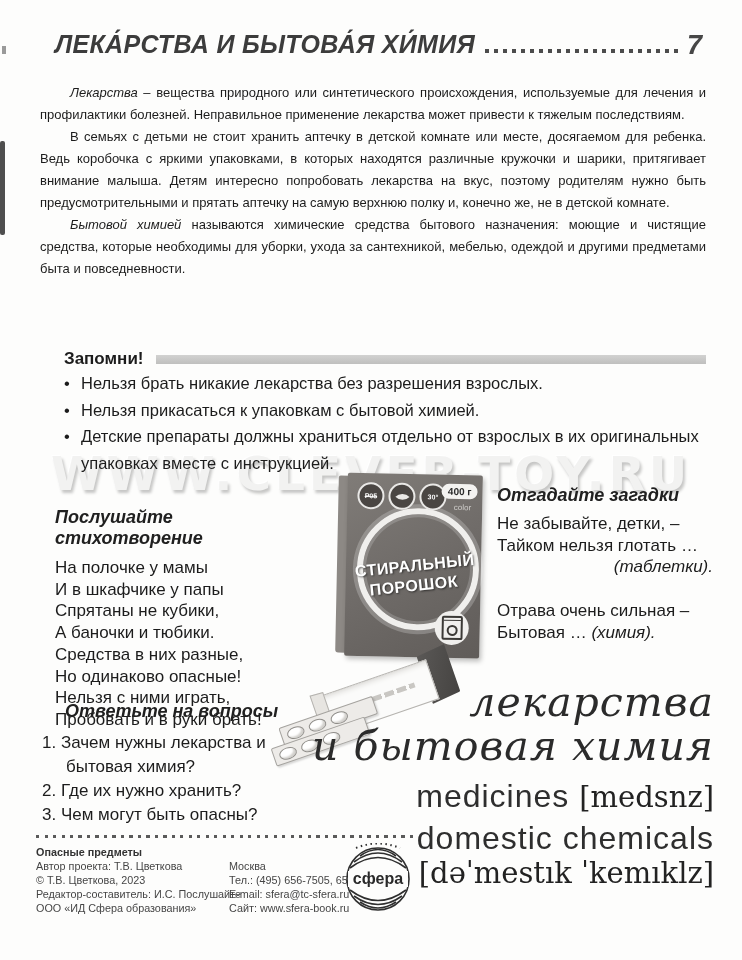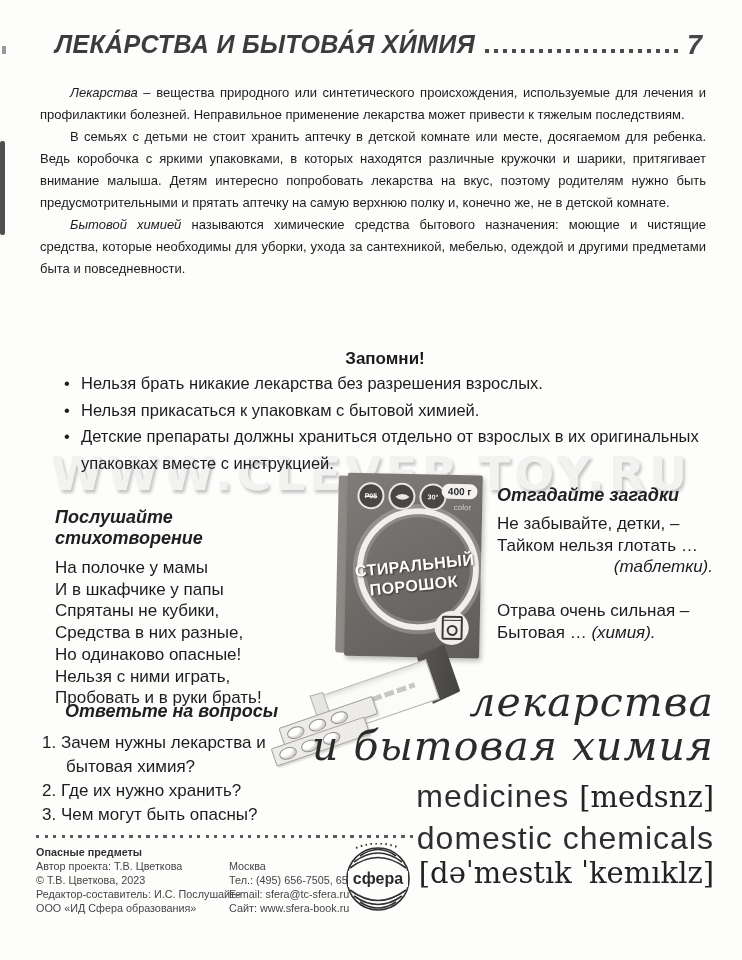--- a/index.html
+++ b/index.html
@@ -12,21 +12,21 @@
   .header { position:absolute; left:55px; top:30px; right:40px; display:flex; align-items:flex-end; }
   .title { font-style:italic; font-weight:bold; font-size:25px; letter-spacing:.3px; color:#3c3c3c; white-space:nowrap; }
   .leader { flex:1; height:4px; margin:0 6px 6px 10px;
     background:repeating-linear-gradient(90deg,#4c4c4c 0 4px, transparent 4px 9px); }
   .pagenum { font-style:italic; font-weight:bold; font-size:27px; color:#474747; margin-bottom:-2px; }
   
   .bodytext { position:absolute; left:40px; top:82px; width:666px; font-size:13px; line-height:22px; text-align:justify; }
   .bodytext p { margin:0; text-indent:30px; }
   .lead-italic { font-style:italic; }
   
-  .remember-head { position:absolute; left:64px; top:349px; width:642px; display:flex; align-items:center;flex-direction:column; }
+  .remember-head { position:absolute; left:64px; top:349px; width:642px; display:flex; align-items:center; }
   .remember-label { font-weight:bold; font-size:17px; white-space:nowrap; }
   .gray-bar { flex:1; height:9px; margin-left:12px; background:linear-gradient(#d2d2d1,#bfbfbe); }
   .bullets { position:absolute; left:64px; top:370px; width:644px; margin:0; padding:0; list-style:none; font-size:16.5px; }
   .bullets li { position:relative; padding-left:17px; line-height:26.5px; }
   .bullets li .dot { position:absolute; left:0; top:0; }
   
   .watermark { position:absolute; left:20px; top:446px; width:702px; text-align:center;
     font-family:"DejaVu Sans", sans-serif; font-weight:bold; font-size:47px; letter-spacing:4px;
     color:#f2f2f1; text-shadow:2px 3px 3px #c6c6c5, -1px -1px 1px #ffffff; white-space:nowrap; }
   
@@ -134,20 +134,21 @@
     <li><span class="dot">•</span><span>Нельзя прикасаться к упаковкам с бытовой химией.</span></li>
     <li><span class="dot">•</span><span>Детские препараты должны храниться отдельно от взрослых в их оригинальных упаковках вместе с инструкцией.</span></li>
   </ul>
 
   <div class="poem">
     <div class="section-head">Послушайте стихотворение</div>
     <div class="lines">
       <div>На полочке у мамы</div>
       <div>И в шкафчике у папы</div>
       <div>Спрятаны не кубики,</div>
+      <div>А баночки и тюбики.</div>
       <div>Средства в них разные,</div>
       <div>Но одинаково опасные!</div>
       <div>Нельзя с ними играть,</div>
       <div>Пробовать и в руки брать!</div>
     </div>
   </div>
 
   <div class="powder-box">
     <div class="pb-side"></div>
     <div class="pb-front">

